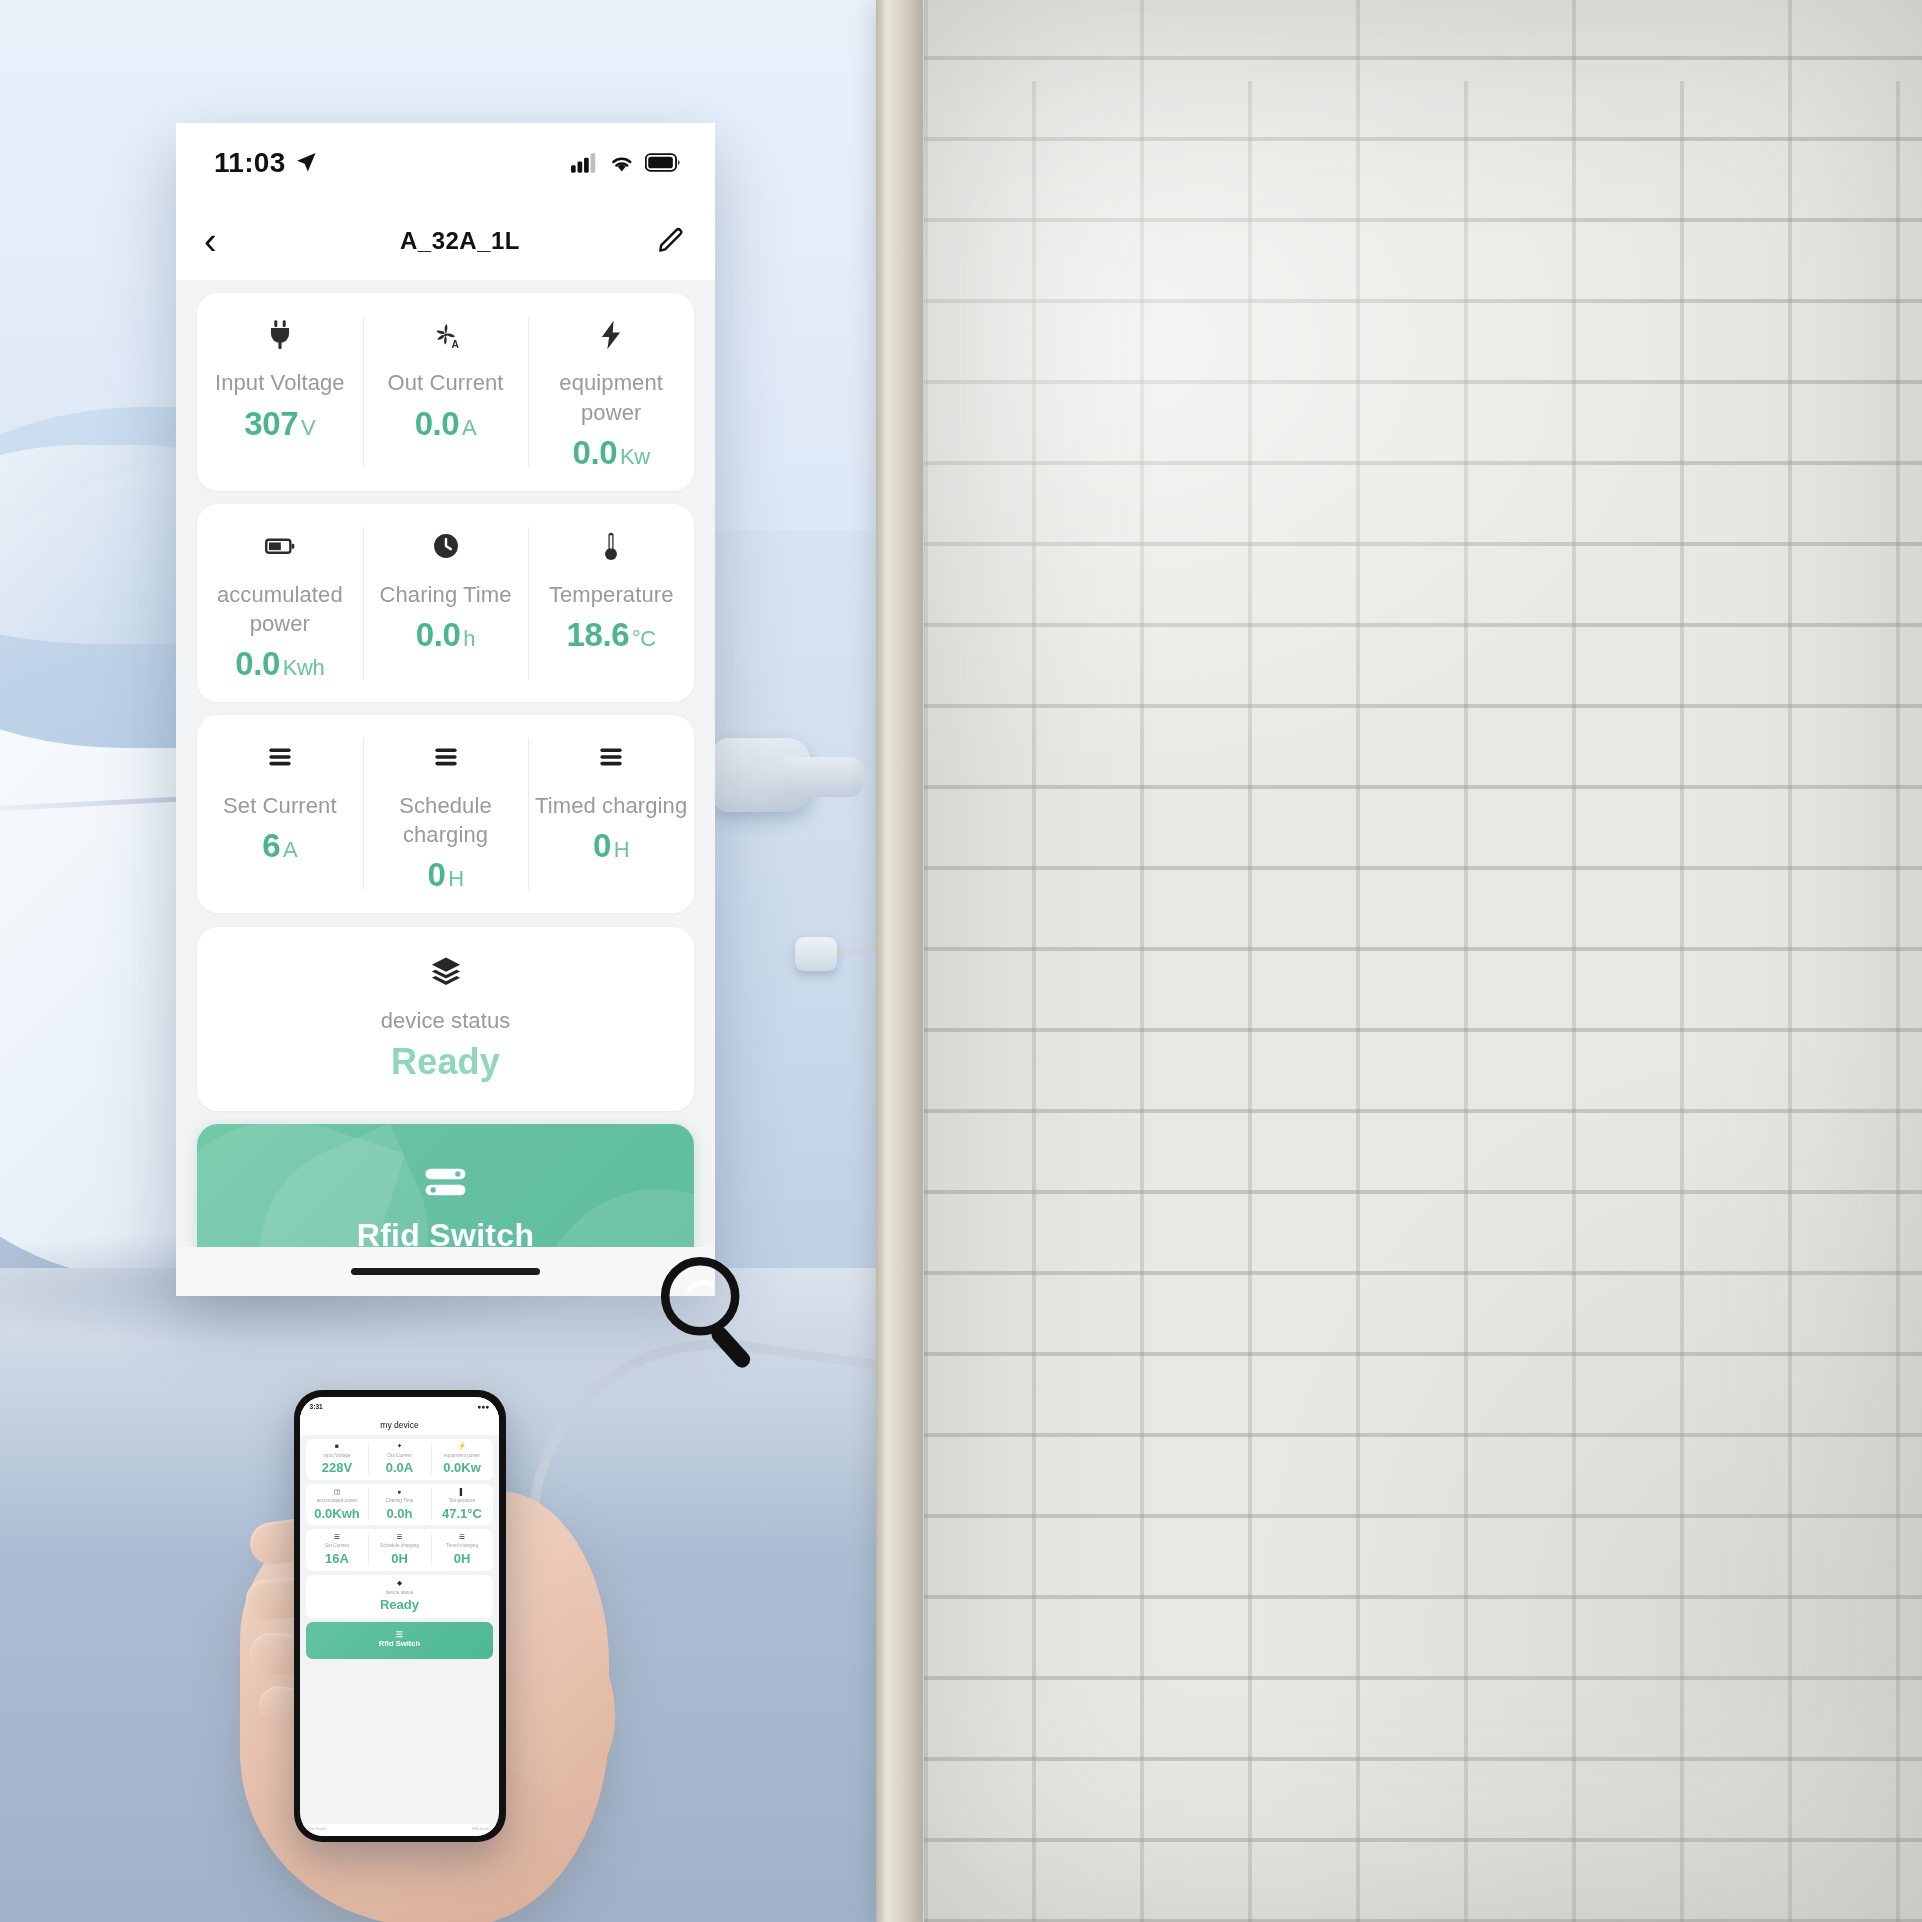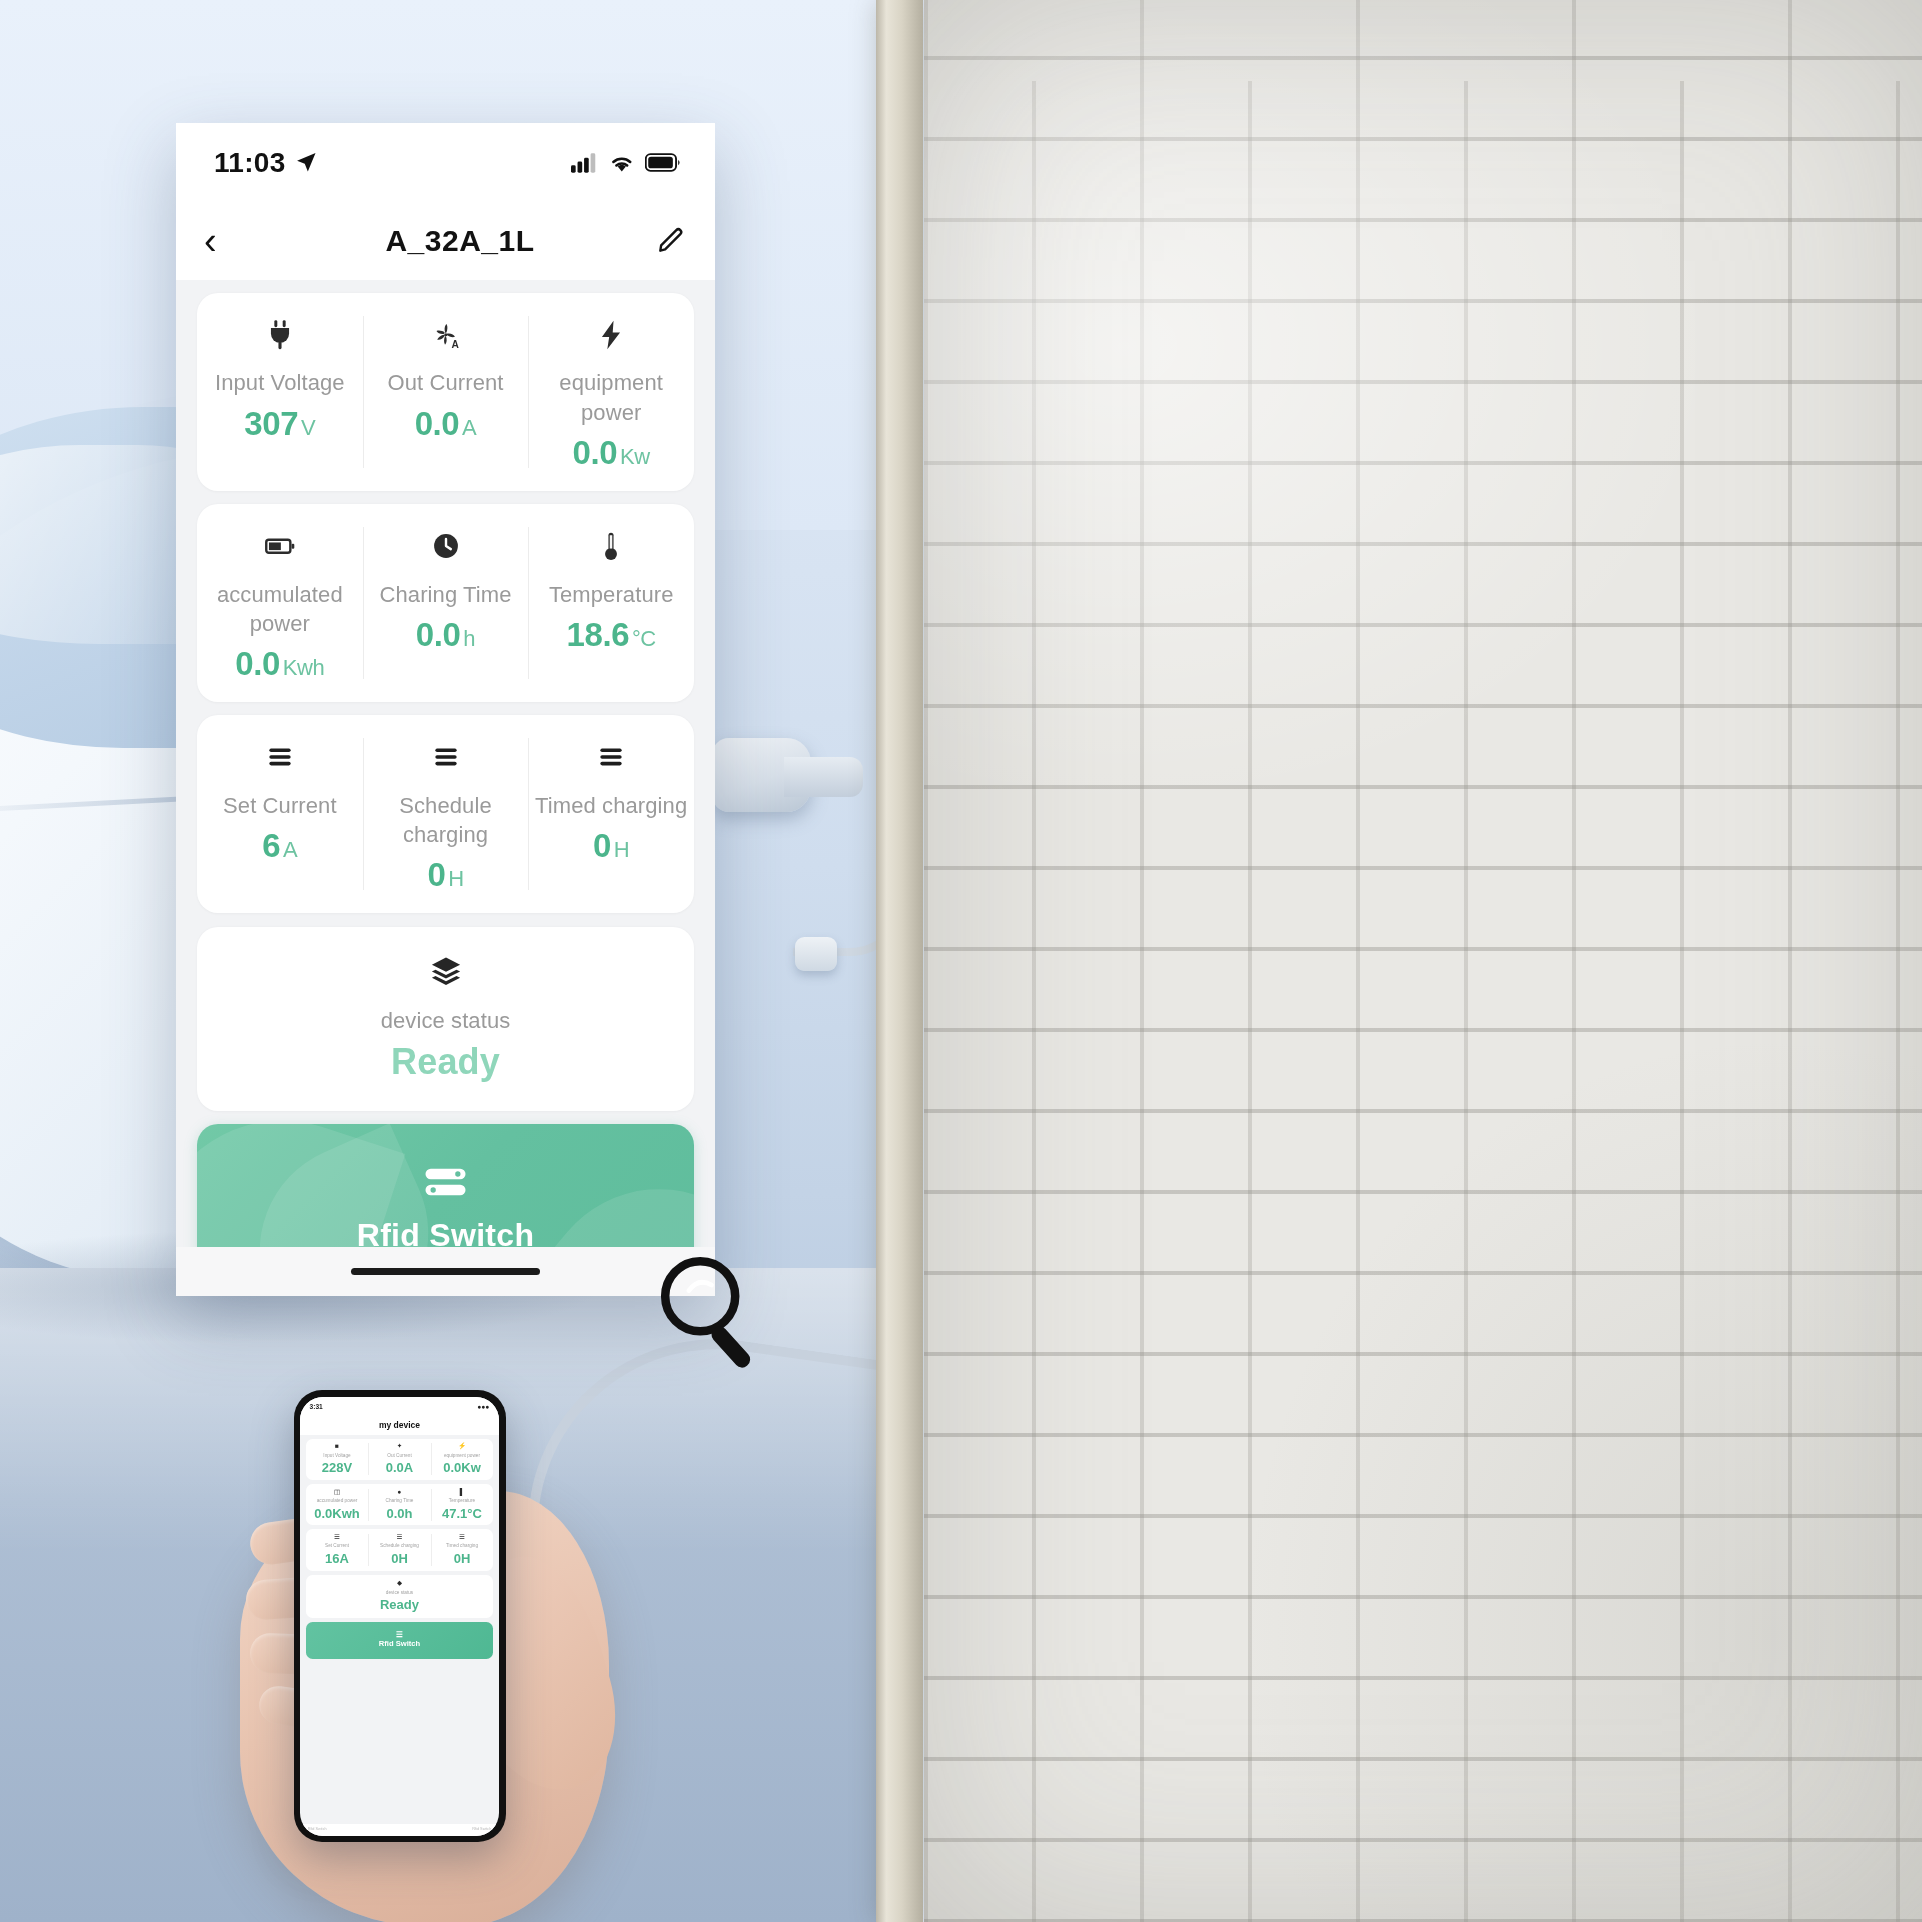--- a/index.html
+++ b/index.html
@@ -145,21 +145,21 @@
   }
   .status-right{ display:flex; align-items:center; gap:10.4px; }
 
   .nav-bar{
     height:78px; background:#ffffff; display:flex; align-items:center;
     padding:0 28px; position:relative;
   }
   .nav-back{ font-size:38px; line-height:1; color:#111; font-weight:400; cursor:pointer;}
   .nav-title{
     position:absolute; left:0; right:0; text-align:center;
-    font-size:30px; font-weight:600; color:#121212; letter-spacing:0.5px;
+    font-size:24px; font-weight:600; color:#121212; letter-spacing:0.5px;
     pointer-events:none;
     margin-left:29px;
   }
   .nav-edit{ margin-left:auto; color:#141414; }
 
   .scroll-area{
     flex:1; background:#f2f3f5; padding:13.2px 21px 0 21px; overflow:hidden;
   }
   .card{
     background:#fff; border-radius:21px; margin-bottom:13.2px;
@@ -251,21 +251,21 @@
     width:100%; height:100%; background:#f2f3f5; border-radius:23px;
     overflow:hidden; display:flex; flex-direction:column;
   }
   .mini-status{
     height:19px; background:#fff; display:flex; align-items:center;
     justify-content:space-between; padding:0 9.5px;
     font-size:6.6px; color:#222; font-weight:700;
   }
   .mini-nav{
     height:19px; background:#fff; display:flex; align-items:center;
-    justify-content:center; font-size:8.5px; font-weight:700; color:#111;
+    justify-content:center; font-size:8.5px; font-weight:400; color:#111;
   }
   .mini-body{ flex:1; padding:3.8px 5.7px 0 5.7px; }
   .mini-card{
     background:#fff; border-radius:6.6px; margin-bottom:3.8px; display:flex;
   }
   .mini-cell{
     flex:1; padding:4.7px 0.9px 4.7px 0.9px; text-align:center; position:relative;
   }
   .mini-cell + .mini-cell::before{
     content:""; position:absolute; left:0; top:4.7px; bottom:4.7px; width:0.9px; background:#eee;

